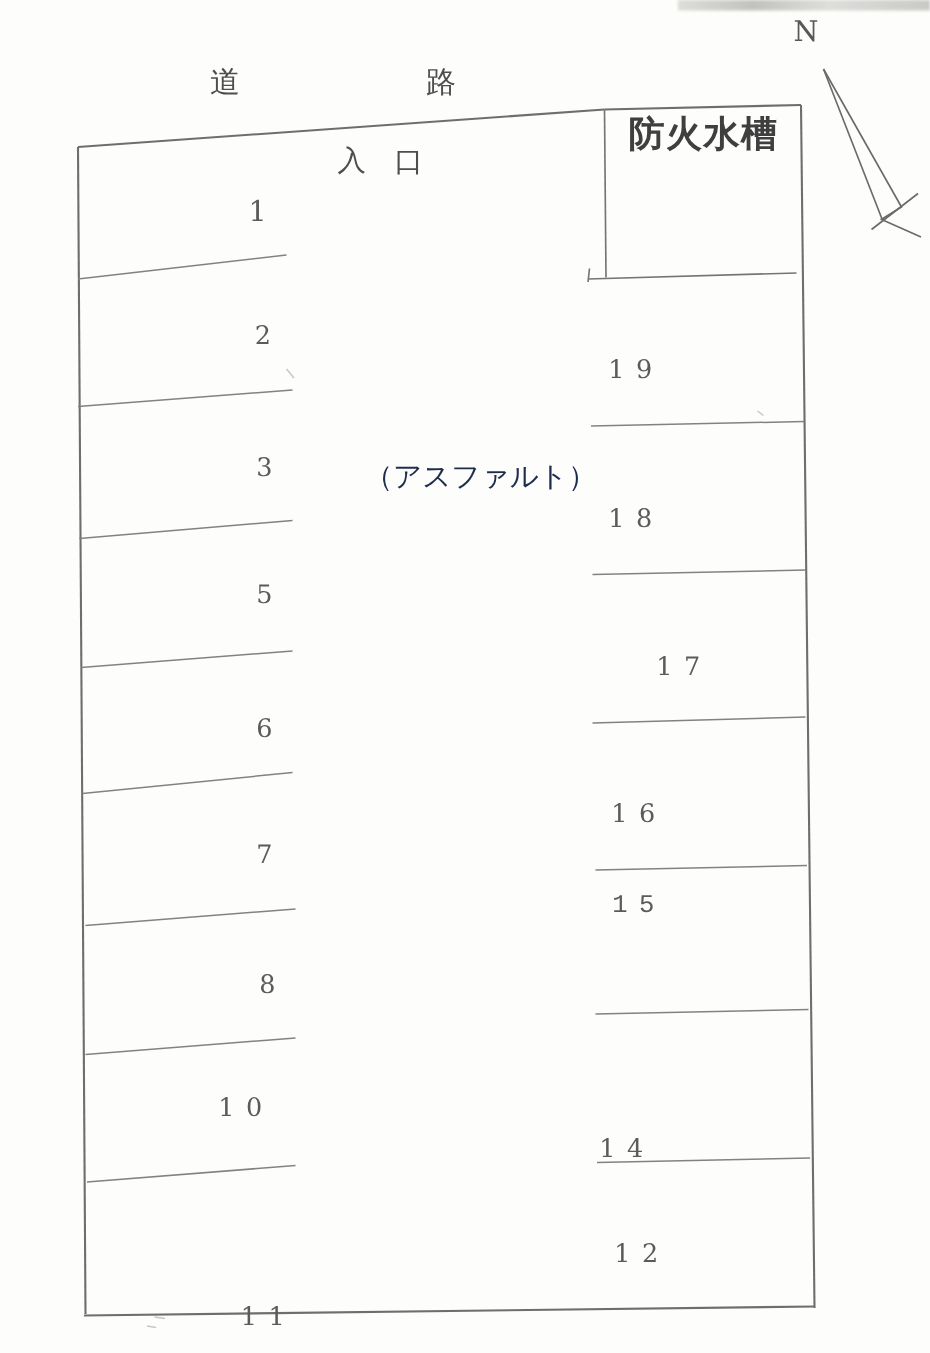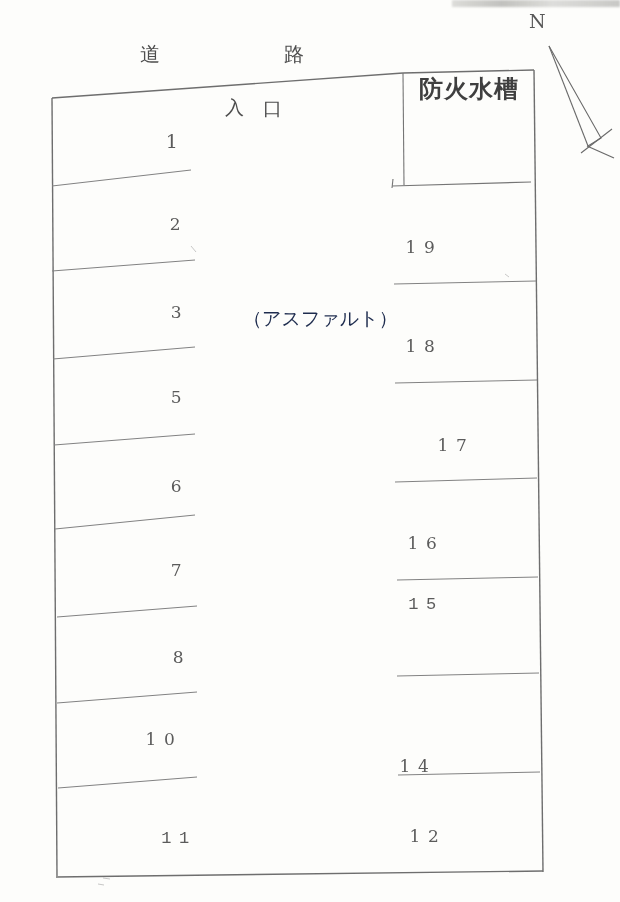--- a/index.html
+++ b/index.html
@@ -113,21 +113,21 @@
   <span class="north">N</span>
 
   <span class="num" style="left:176px;top:132px;font-size:19px;">1</span>
   <span class="num" style="left:179px;top:216px;">2</span>
   <span class="num" style="left:180px;top:304px;">3</span>
   <span class="num" style="left:180px;top:389px;">5</span>
   <span class="num" style="left:180px;top:478px;">6</span>
   <span class="num" style="left:180px;top:562px;">7</span>
   <span class="num" style="left:182px;top:649px;">8</span>
   <span class="num" style="left:164px;top:731px;">10</span>
-  <span class="num" style="left:179px;top:830px;font-family:Liberation Mono, monospace;">11</span>
+  <span class="num" style="left:179px;top:870px;">11</span>
 
   <span class="num" style="left:424px;top:239px;">19</span>
   <span class="num" style="left:424px;top:338px;">18</span>
   <span class="num" style="left:424px;top:437px;margin-left:32px;">17</span>
   <span class="num" style="left:426px;top:535px;text-align:center;">16</span>
   <span class="num" style="left:426px;top:596px;font-family:Liberation Mono, monospace;">15</span>
   <span class="num" style="left:418px;top:730px;margin-top:28px;">14</span>
   <span class="num" style="left:428px;top:828px;">12</span>
 
 </div>

